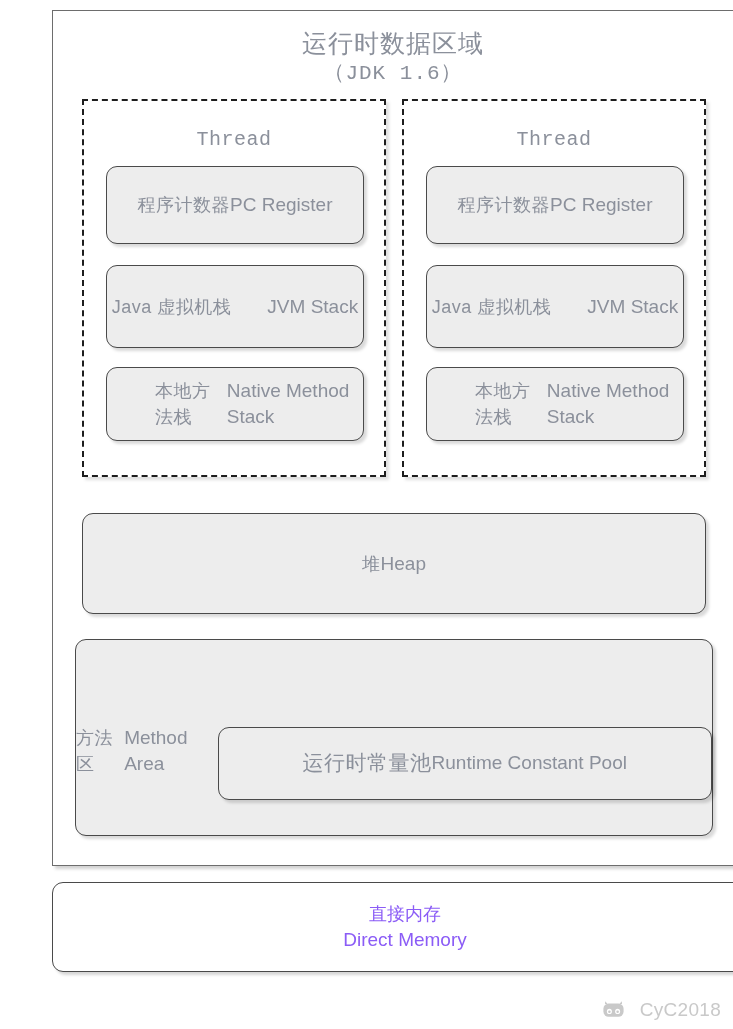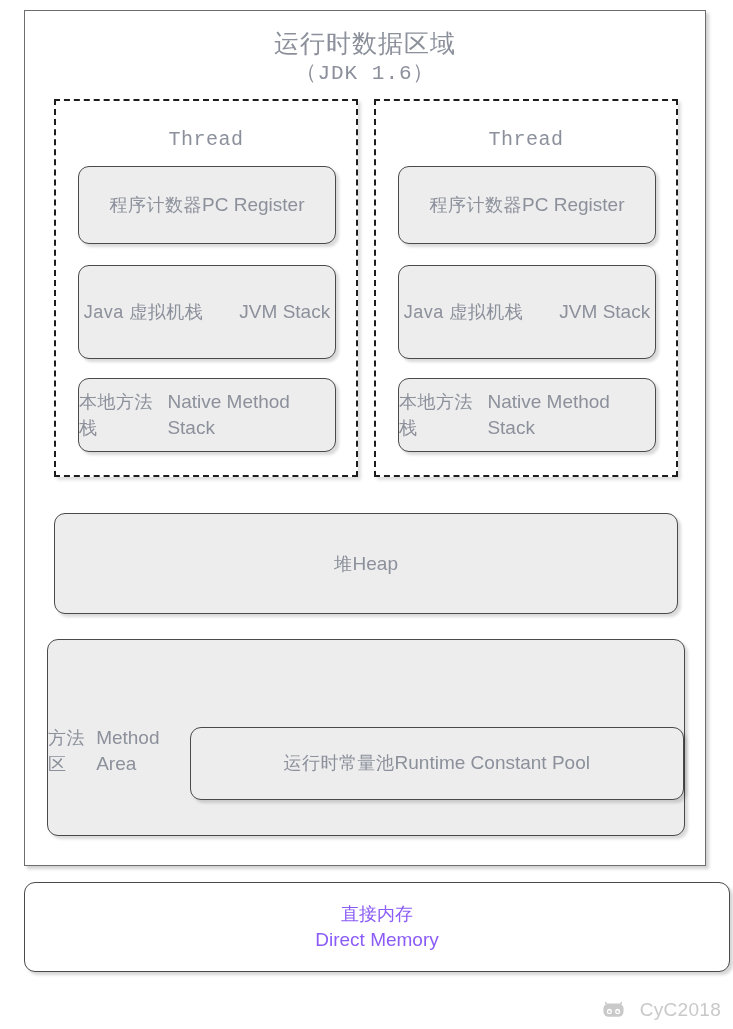--- a/index.html
+++ b/index.html
@@ -9,20 +9,21 @@
     height: 1029px;
     background: #ffffff;
     font-family: "Liberation Sans", "DejaVu Sans", sans-serif;
     position: relative;
     overflow: hidden;
   }
 
   .canvas {
     position: absolute;
     inset: 0;
+    margin-left: 28px;
   }
 
   
   .runtime-frame {
     position: absolute;
     left: 24px;
     top: 10px;
     width: 682px;
     height: 856px;
     background: #ffffff;
@@ -101,22 +102,22 @@
   .region .en {
     font-size: 19px;
     line-height: 26px;
   }
 
   .thread-region {
     width: 258px;
     height: 78px;
   }
   .thread-region.pc { margin-top: 15px; }
-  .thread-region.jvm { margin-top: 21px; height: 94px; gap: 36px; }
-  .thread-region.native { margin-top: 19px; height: 74px; }
+  .thread-region.jvm { margin-top: 21px; height: 83px; gap: 36px; }
+  .thread-region.native { margin-top: 19px; height: 74px; padding-left: 48px; }
 
   
   .heap-box {
     position: absolute;
     left: 29px;
     top: 502px;
     width: 624px;
     height: 101px;
   }
 
@@ -129,21 +130,21 @@
     height: 197px;
     justify-content: center;
     padding-top: 27px;
   }
 
   .rcp-box {
     width: 570px;
     height: 73px;
     margin-top: 24px;
   }
-  .rcp-box .cn { font-size: 18px; }
+  .rcp-box .cn { font-size: 21px; }
   .rcp-box .en { font-size: 19px; }
 
   
   .direct-memory {
     position: absolute;
     left: 24px;
     top: 882px;
     width: 706px;
     height: 90px;
     background: #ffffff;

